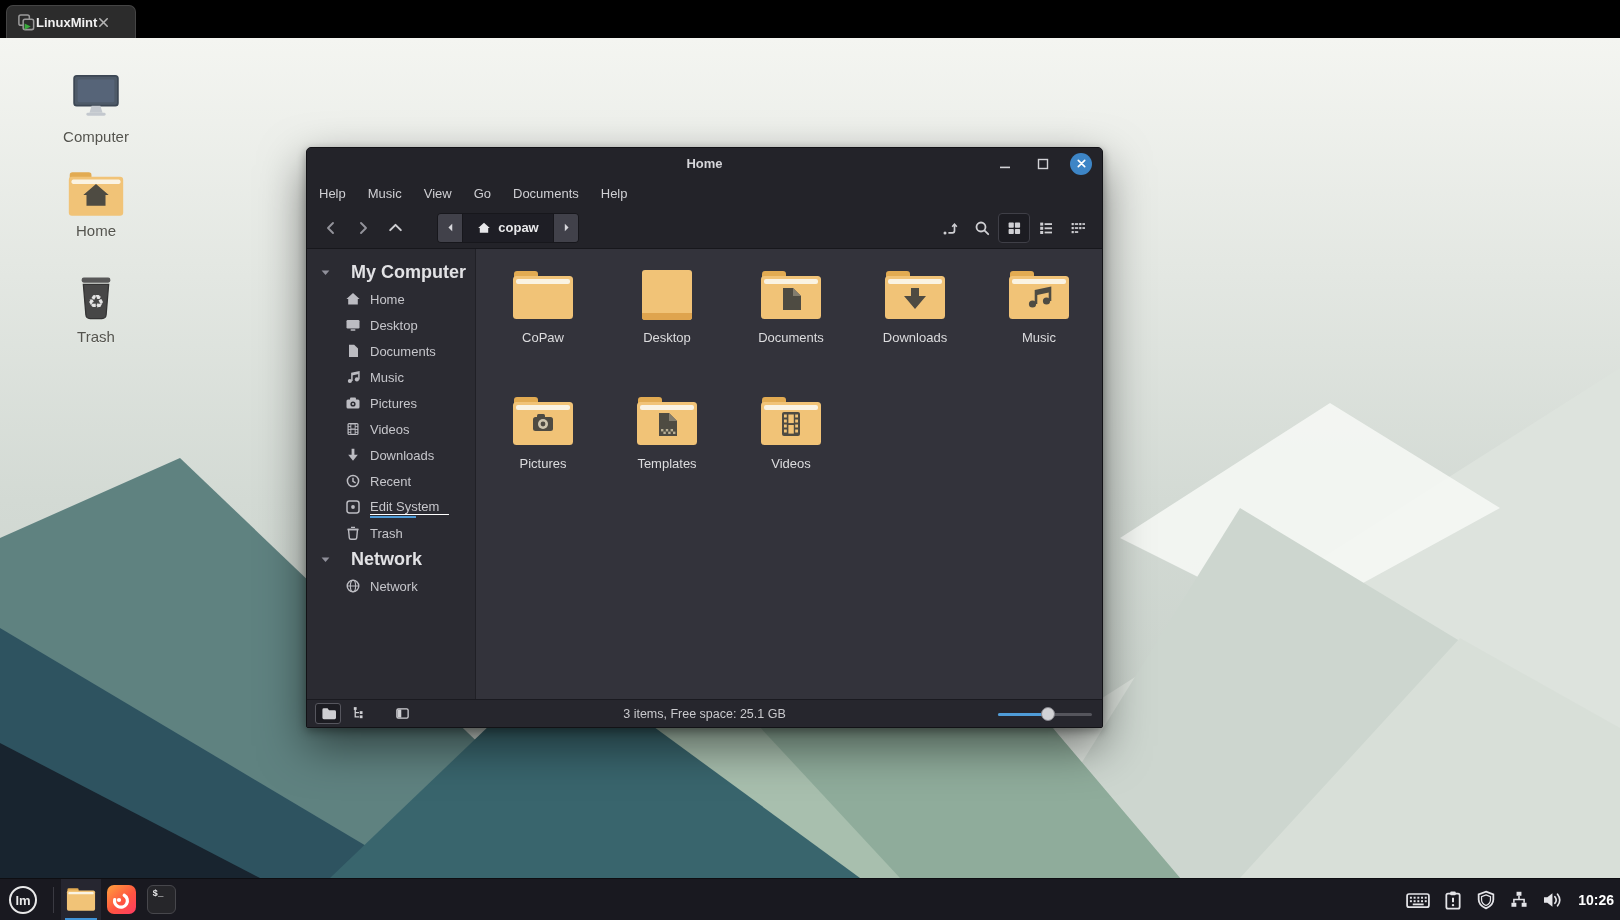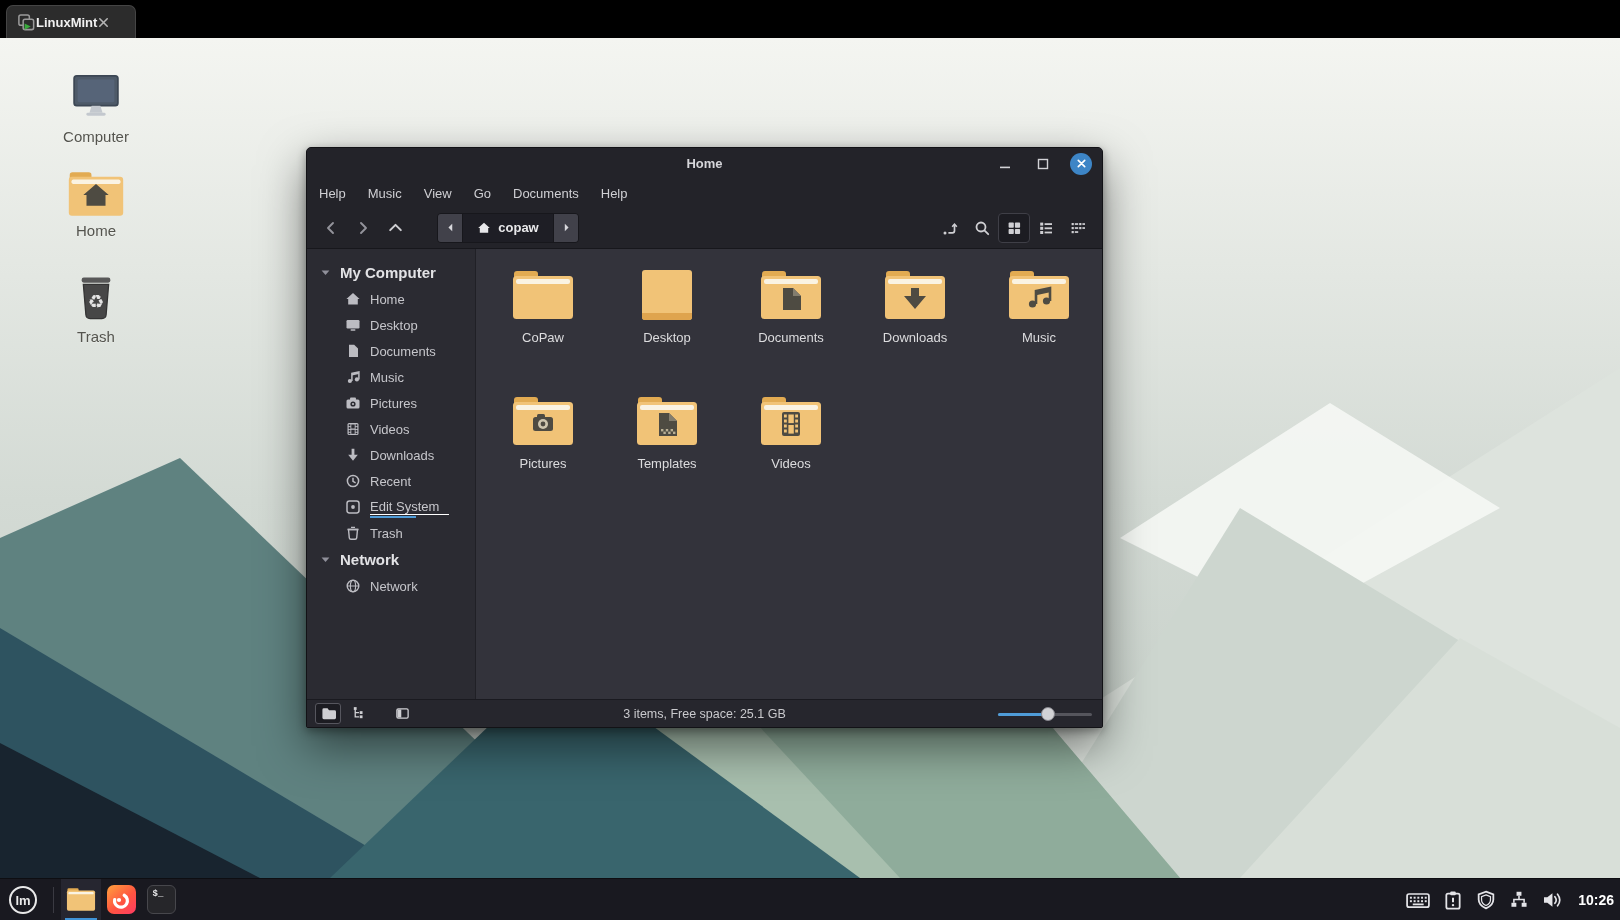--- a/index.html
+++ b/index.html
@@ -53,22 +53,22 @@
   .crumb-arrow { width:24px; background:#41414a; display:flex; align-items:center;
     justify-content:center; color:#d8d8dc; }
   .crumb-cur { width:92px; background:#1e1e25; display:flex; align-items:center;
     justify-content:center; gap:7px; color:#e8e8ea; font-size:13px; font-weight:bold;
     border-left:1px solid #17171c; border-right:1px solid #17171c; }
   .tb-spacer { flex:1; }
 
   .wbody { flex:1; display:flex; min-height:0; }
   .sidebar { width:169px; background:#2b2b32; border-right:1px solid #202026;
     padding-top:10px; flex:none; }
-  .sb-header { height:27px; display:flex; align-items:center; gap:8px; padding-left:12px;
-    color:#e2e2e5; font-size:15px; font-weight:bold; }
+  .sb-header { height:27px; display:flex; align-items:center; gap:19px; padding-left:12px;
+    color:#e2e2e5; font-size:18px; font-weight:bold; }
   .sb-item { height:26px; display:flex; align-items:center; gap:9px; padding-left:38px;
     color:#c6c6cb; font-size:13px; }
   .sb-item .sbi, .sb-header .exp { flex:none; color:#bcbcc2; }
   .fs-label { position:relative; border-bottom:1px solid #fff; padding-right:10px; }
   .fs-label::after { content:''; position:absolute; left:0; bottom:-4px; width:58%;
     height:2px; background:#4f9cd8; }
 
   .gridarea { flex:1; padding:14px 0 0 5px; display:flex; flex-wrap:wrap;
     align-content:flex-start; }
   .tile { width:124px; height:126px; display:flex; flex-direction:column;

